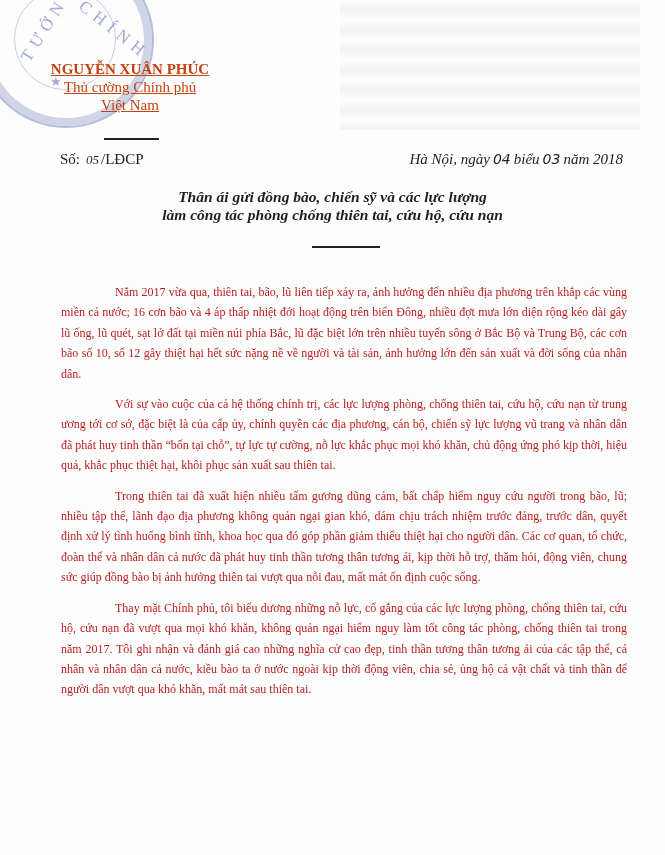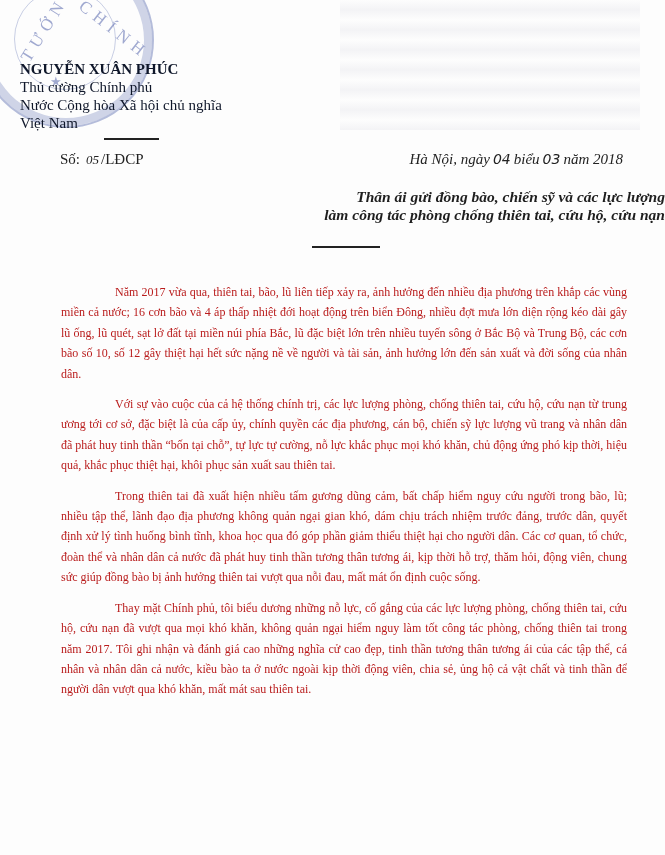--- a/index.html
+++ b/index.html
@@ -53,24 +53,25 @@
       left: 70px; top: 120px;
       font-size: 13px;
       color: rgba(110,125,185,0.65);
     }
     
     .issuer {
       position: absolute;
       left: 20px;
       top: 60px;
       width: 220px;
-      text-align: left;
+      text-align: center;
       line-height: 18px;
       font-size: 15px;
-      color: #0f172a;
+      color: #c2410c;
+      text-decoration: underline;
     }
     .issuer .name {
       font-weight: bold;
       font-size: 15px;
     }
     .issuer-rule {
       position: absolute;
       left: 104px;
       top: 138px;
       width: 55px;
@@ -102,21 +103,21 @@
       font-family: "DejaVu Sans", sans-serif;
       font-size: 14px;
       margin: 0 3px;
     }
     
     .title {
       position: absolute;
       left: 0;
       top: 188px;
       width: 665px;
-      text-align: right;
+      text-align: center;
       font-weight: bold;
       font-style: italic;
       font-size: 15.5px;
       line-height: 18px;
       color: #1e1e1e;
     }
     .title-rule {
       position: absolute;
       left: 312px;
       top: 246px;
@@ -156,21 +157,20 @@
   <div class="stamp">
     <div class="stamp-inner"></div>
     <span class="stamp-text left">TƯỚNG</span>
     <span class="stamp-text right">CHÍNH</span>
     <span class="stamp-star">★</span>
   </div>
 
   <div class="issuer">
     <div class="name">NGUYỄN XUÂN PHÚC</div>
     <div>Thủ cường Chính phủ</div>
-    <div>Nước Cộng hòa Xã hội chủ nghĩa</div>
     <div>Việt Nam</div>
   </div>
   <div class="issuer-rule"></div>
 
   <div class="doc-number">
     <span>Số:</span><span class="hand">05</span><span>/LĐCP</span>
   </div>
 
   <div class="doc-date">
     <span>Hà Nội, ngày</span><span class="hand">04</span><span>biểu</span><span class="hand">03</span><span>năm 2018</span>

